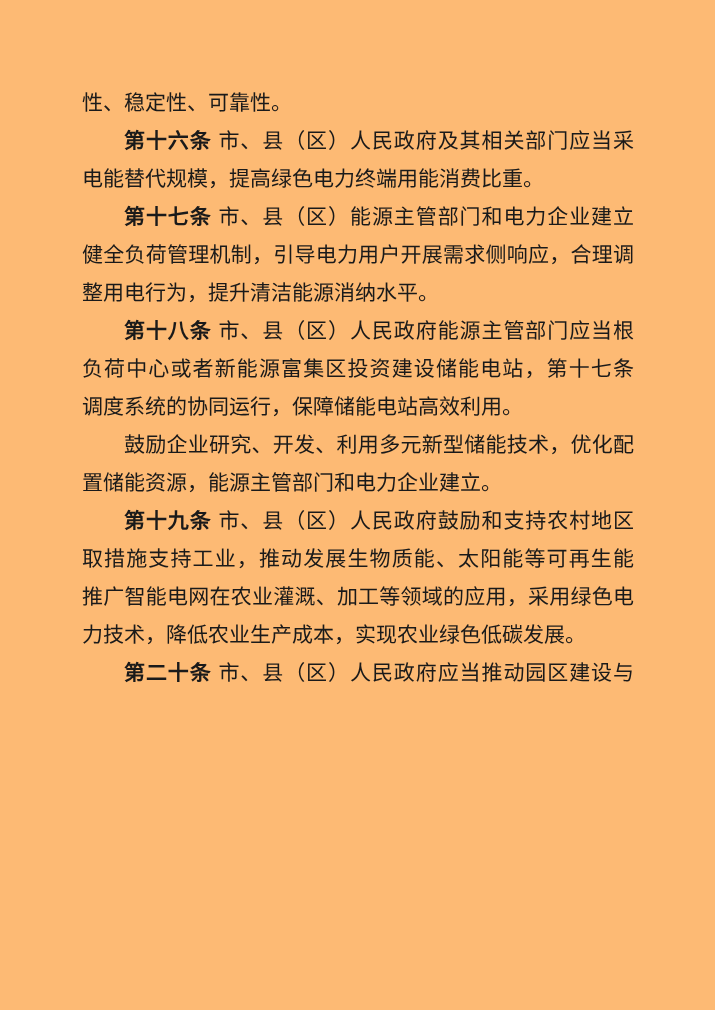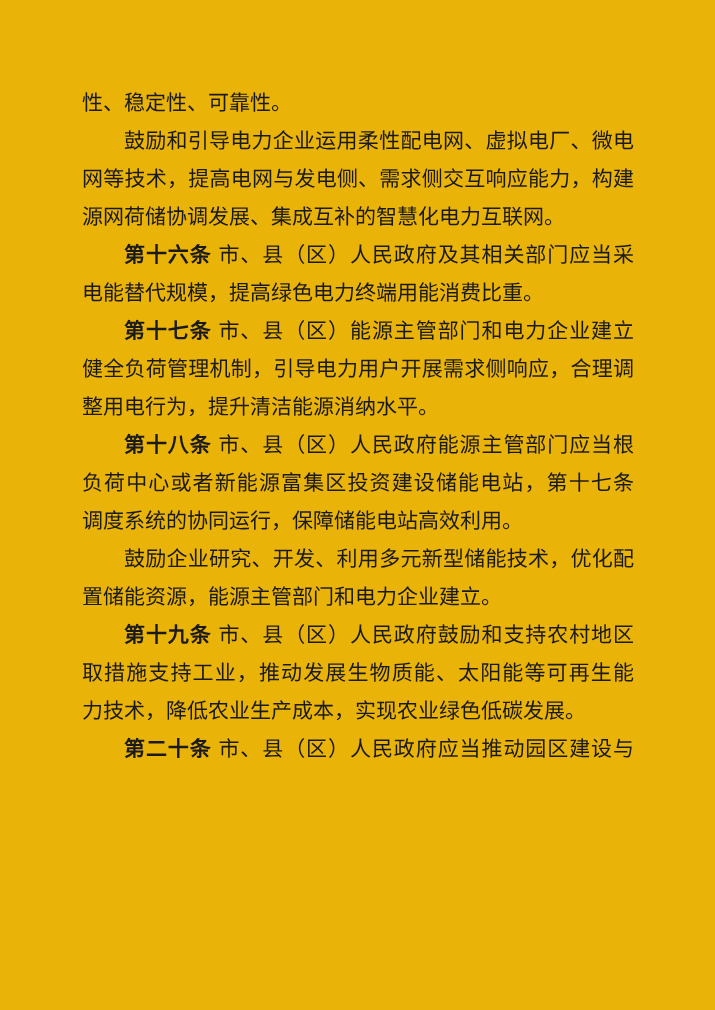--- a/index.html
+++ b/index.html
@@ -4,21 +4,21 @@
 <style>
   html, body {
     margin: 0;
     padding: 0;
     background: #ffffff;
   }
   .page {
     position: relative;
     width: 715px;
     height: 1010px;
-    background: #eab308;
+    background: #fdba74;
     overflow: hidden;
     font-family: "Liberation Sans", sans-serif;
     color: #1a1a1a;
   }
   .doc {
     position: absolute;
     left: 82px;
     top: 84px;
     width: 552px;
   }
@@ -50,44 +50,40 @@
 </style>
 </head>
 <body>
 
 <div class="page">
   <div class="doc">
       <div class="paragraph">
         <div class="line">性、稳定性、可靠性。</div>
       </div>
       <div class="paragraph">
-        <div class="line full indent">鼓励和引导电力企业运用柔性配电网、虚拟电厂、微电</div>
-        <div class="line full">网等技术，提高电网与发电侧、需求侧交互响应能力，构建</div>
-        <div class="line">源网荷储协调发展、集成互补的智慧化电力互联网。</div>
-      </div>
-      <div class="paragraph">
         <div class="line full indent"><b class="lead">第十六条</b> 市、县（区）人民政府及其相关部门应当采</div>
         <div class="line">电能替代规模，提高绿色电力终端用能消费比重。</div>
       </div>
       <div class="paragraph">
         <div class="line full indent"><b class="lead">第十七条</b> 市、县（区）能源主管部门和电力企业建立</div>
         <div class="line full">健全负荷管理机制，引导电力用户开展需求侧响应，合理调</div>
         <div class="line">整用电行为，提升清洁能源消纳水平。</div>
       </div>
       <div class="paragraph">
         <div class="line full indent"><b class="lead">第十八条</b> 市、县（区）人民政府能源主管部门应当根</div>
         <div class="line full">负荷中心或者新能源富集区投资建设储能电站，第十七条</div>
         <div class="line">调度系统的协同运行，保障储能电站高效利用。</div>
       </div>
       <div class="paragraph">
         <div class="line full indent">鼓励企业研究、开发、利用多元新型储能技术，优化配</div>
         <div class="line">置储能资源，能源主管部门和电力企业建立。</div>
       </div>
       <div class="paragraph">
         <div class="line full indent"><b class="lead">第十九条</b> 市、县（区）人民政府鼓励和支持农村地区</div>
         <div class="line full">取措施支持工业，推动发展生物质能、太阳能等可再生能源，</div>
+        <div class="line full">推广智能电网在农业灌溉、加工等领域的应用，采用绿色电</div>
         <div class="line">力技术，降低农业生产成本，实现农业绿色低碳发展。</div>
       </div>
       <div class="paragraph">
         <div class="line full indent"><b class="lead">第二十条</b> 市、县（区）人民政府应当推动园区建设与</div>
       </div>
     </div>
 </div>
 
 </body></html>

